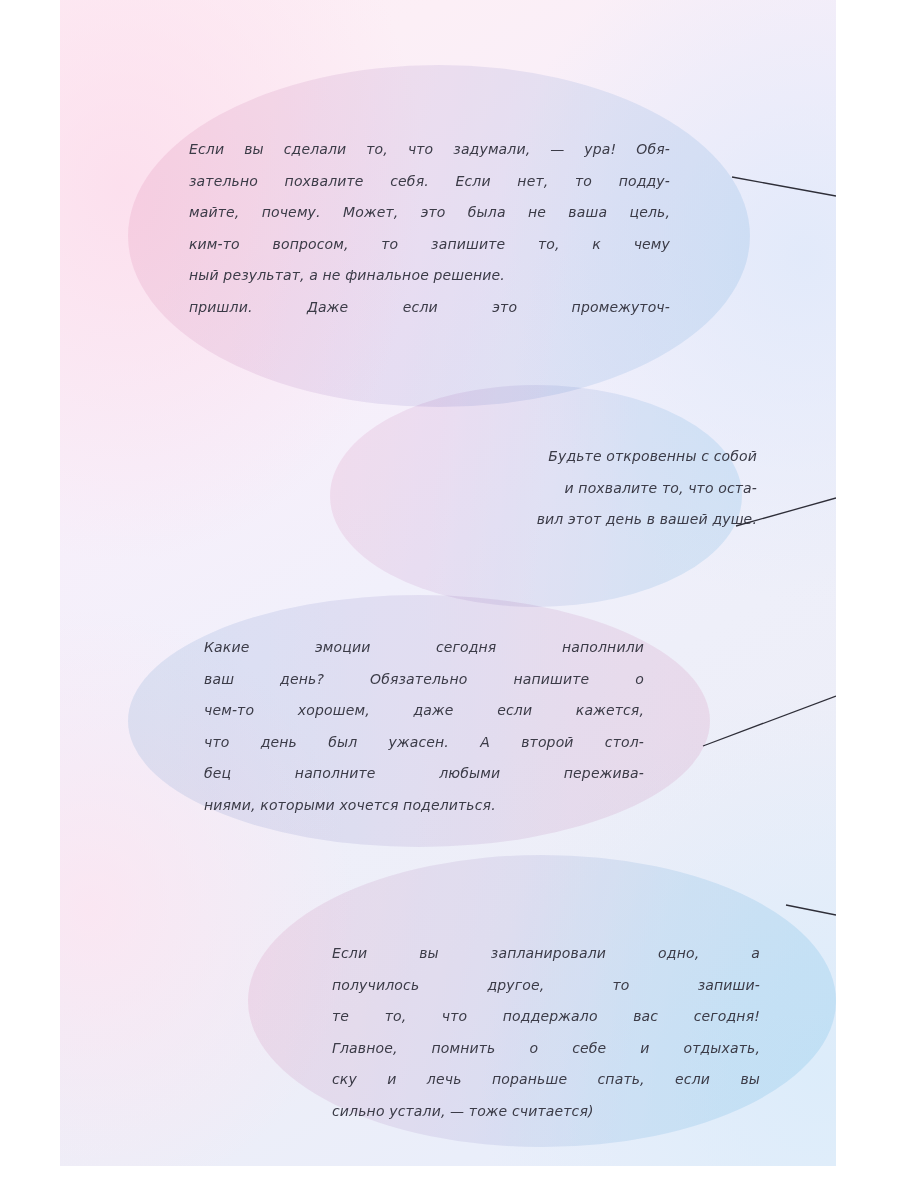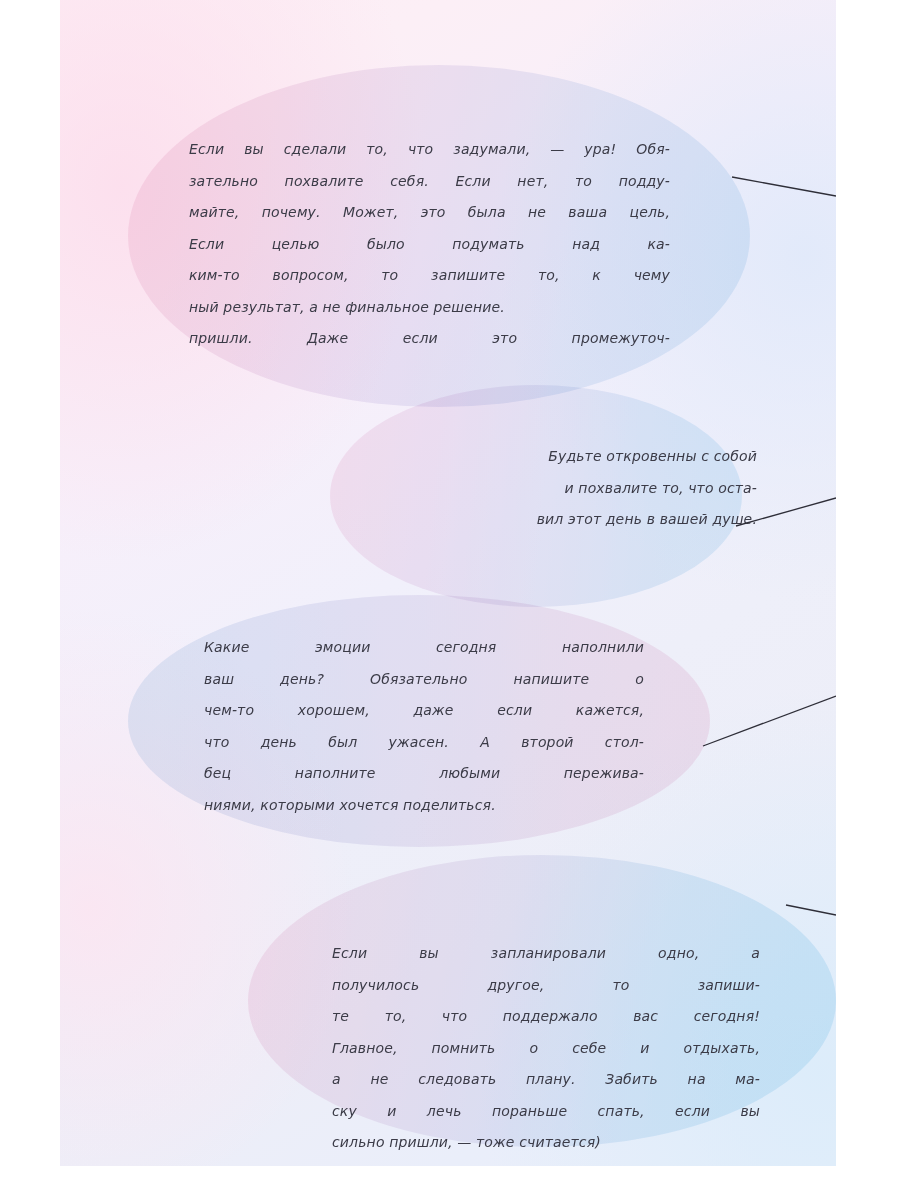--- a/index.html
+++ b/index.html
@@ -134,21 +134,20 @@
 
   <div class="blob blob-1"></div>
   <div class="blob blob-2"></div>
   <div class="blob blob-3"></div>
   <div class="blob blob-4"></div>
 
   <div class="blob-text text-1">
       <span style="text-align-last: justify;">Если вы сделали то, что задумали, — ура! Обя-</span>
       <span style="text-align-last: justify;">зательно похвалите себя. Если нет, то  подду-</span>
       <span style="text-align-last: justify;">майте, почему. Может, это была не ваша цель,</span>
-      <span style="text-align-last: justify;">Если целью было подумать над ка-</span>
       <span style="text-align-last: justify;">ким-то вопросом, то запишите то, к чему</span>
       <span>ный результат, а не финальное решение.</span>
       <span style="text-align-last: justify;">пришли. Даже если это промежуточ-</span>
     </div>
   <div class="blob-text text-2">
       <span>Будьте откровенны с собой</span>
       <span>и похвалите то, что оста-</span>
       <span>вил этот день в вашей душе.</span>
     </div>
   <div class="blob-text text-3">
@@ -157,23 +156,22 @@
       <span style="text-align-last: justify;">чем-то хорошем, даже если кажется,</span>
       <span style="text-align-last: justify;">что день был ужасен. А второй стол-</span>
       <span style="text-align-last: justify;">бец наполните любыми пережива-</span>
       <span>ниями, которыми хочется поделиться.</span>
     </div>
   <div class="blob-text text-4">
       <span style="text-align-last: justify; margin-top: 45px;">Если вы запланировали одно, а</span>
       <span style="text-align-last: justify;">получилось другое, то запиши-</span>
       <span style="text-align-last: justify;">те то, что поддержало вас сегодня!</span>
       <span style="text-align-last: justify;">Главное, помнить о себе и отдыхать,</span>
-      <span style="text-align-last: justify;">а не следовать плану. Забить на ма-</span>
       <span style="text-align-last: justify;">ску и лечь пораньше спать, если вы</span>
-      <span>сильно пришли, — тоже считается)</span>
+      <span>сильно устали, — тоже считается)</span>
     </div>
 
   <svg class="leaders" viewBox="0 0 776 1166" preserveAspectRatio="none">
       <line x1="672" y1="177" x2="776" y2="196" stroke="#2e2e38" stroke-width="1.3"></line>
       <line x1="676" y1="526" x2="776" y2="498" stroke="#2e2e38" stroke-width="1.3"></line>
       <line x1="643" y1="746" x2="776" y2="696" stroke="#2e2e38" stroke-width="1.3"></line>
       <line x1="726" y1="905" x2="776" y2="915" stroke="#2e2e38" stroke-width="1.3"></line>
     </svg>
 
 </div>

